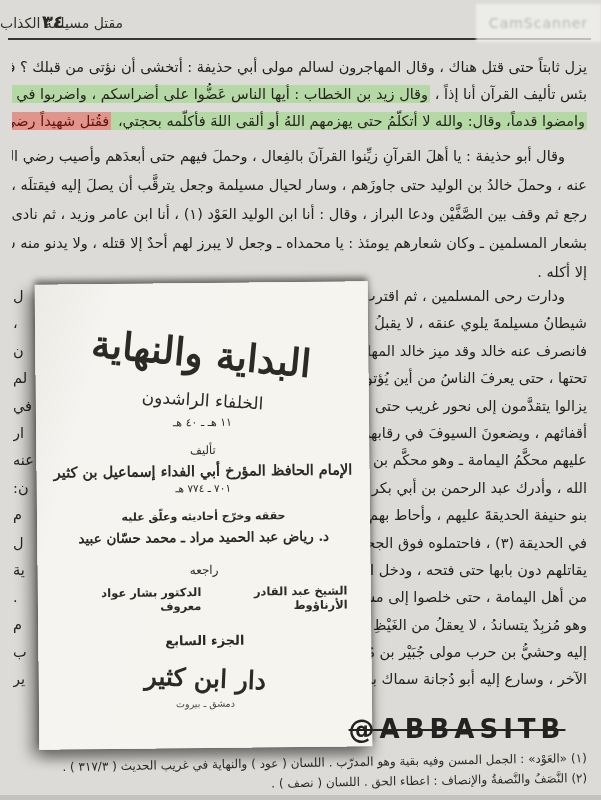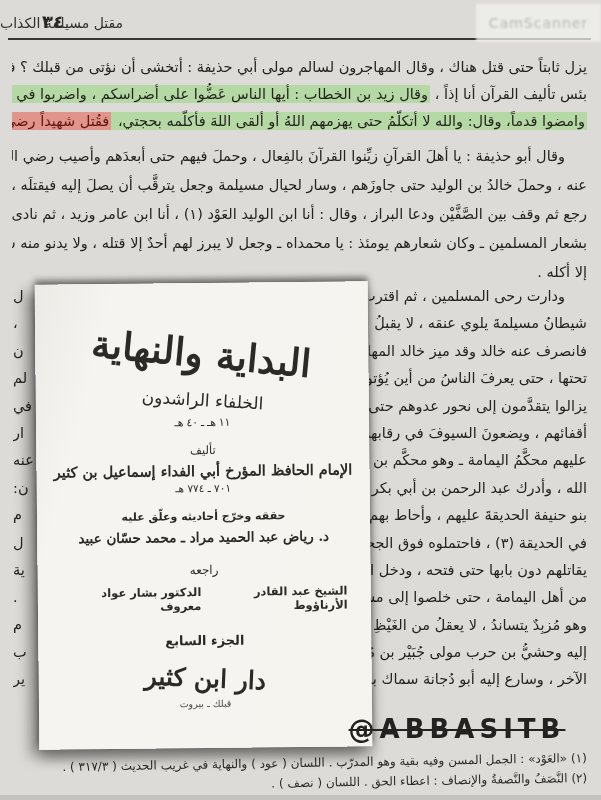--- a/index.html
+++ b/index.html
@@ -36,21 +36,21 @@
   
   .cover{
     position:absolute;top:283px;left:37px;width:333px;height:465px;z-index:5;
     background:linear-gradient(105deg,#eceae5 0%, #f5f4f0 18%, #f5f4ef 100%);
     transform:rotate(-0.6deg);
     box-shadow:0 -4px 6px rgba(0,0,0,0.50), -9px 7px 14px rgba(0,0,0,0.38), 3px 10px 12px rgba(0,0,0,0.22);
     display:flex;flex-direction:column;align-items:center;direction:rtl;color:#2c2a25;
   }
   .cover-title{margin-top:48px;font-family:"DejaVu Serif",serif;font-weight:bold;font-size:38px;transform:rotate(6deg);letter-spacing:-1px;}
   .cover-subtitle{margin-top:14px;font-family:"DejaVu Serif",serif;font-size:17px;transform:rotate(4deg);}
-  .cover-era{margin-top:6px;font-size:11px;font-family:Liberation Serif, serif;}
+  .cover-era{margin-top:6px;font-size:11px;}
   .cover-by{margin-top:14px;font-size:11.5px;}
   .cover-author{margin-top:5px;font-family:"DejaVu Serif",serif;font-size:14.5px;font-weight:bold;}
   .cover-author-years{margin-top:3px;font-size:10.5px;}
   .cover-edited{margin-top:16px;font-size:11px;font-weight:bold;}
   .cover-editors{margin-top:6px;font-family:"DejaVu Serif",serif;font-size:13.5px;font-weight:bold;}
   .cover-reviewed{margin-top:18px;font-size:12px;font-weight:normal;}
   .cover-reviewers{margin-top:8px;width:86%;display:flex;justify-content:space-between;font-size:11.5px;font-weight:bold;}
   .cover-volume{margin-top:20px;font-size:13px;font-weight:bold;}
   .cover-publisher{margin-top:16px;font-family:"DejaVu Serif",serif;font-size:25px;font-weight:bold;transform:rotate(3deg);}
   .cover-city{margin-top:5px;font-size:9.5px;color:#4a463f;}
@@ -88,21 +88,21 @@
     <div class="tline">رجع ثم وقف بين الصَّفَّيْن ودعا البراز ، وقال : أنا ابن الوليد العَوْد (١) ، أنا ابن عامر وزيد ، ثم نادى</div>
     <div class="tline">بشعار المسلمين ـ وكان شعارهم يومئذ : يا محمداه ـ وجعل لا يبرز لهم أحدٌ إلا قتله ، ولا يدنو منه شيء</div>
     <div class="tline">إلا أكله .</div>
   </div>
 
   <div class="right-col">
     <div class="tline indent">ودارت رحى المسلمين ، ثم اقترب مـ</div>
     <div class="tline">شيطانُ مسيلمةَ يلوي عنقه ، لا يقبلُ منه شـ</div>
     <div class="tline">فانصرف عنه خالد وقد ميز خالد المهاجريـ</div>
     <div class="tline">تحتها ، حتى يعرفَ الناسُ من أين يُؤتون</div>
-    <div class="tline">يزالوا يتقدَّمون إلى نحور عدوهم حتى</div>
+    <div class="tline">يزالوا يتقدَّمون إلى نحور غريب حتى</div>
     <div class="tline">أقفائهم ، ويضعونَ السيوفَ في رقابهم</div>
     <div class="tline">عليهم محكَّمُ اليمامة ـ وهو محكَّم بن الطـ</div>
     <div class="tline">الله ، وأدرك عبد الرحمن بن أبي بكر محـ</div>
     <div class="tline">بنو حنيفة الحديقةَ عليهم ، وأحاط بهم الصـ</div>
     <div class="tline">في الحديقة (٣) ، فاحتملوه فوق الجحف</div>
     <div class="tline">يقاتلهم دون بابها حتى فتحه ، ودخل المـ</div>
     <div class="tline">من أهل اليمامة ، حتى خلصوا إلى مسيلـ</div>
     <div class="tline">وهو مُزبِدٌ يتساندُ ، لا يعقلُ من الغَيْظِ ، و</div>
     <div class="tline">إليه وحشيُّ بن حرب مولى جُبَيْر بن مُطْـ</div>
     <div class="tline">الآخر ، وسارع إليه أبو دُجانة سماك بن خـ</div>
@@ -135,21 +135,21 @@
     <div class="cover-author-years">٧٠١ ـ ٧٧٤ هـ</div>
     <div class="cover-edited">حققه وخرّج أحاديثه وعلّق عليه</div>
     <div class="cover-editors">د. رياض عبد الحميد مراد ـ محمد حسّان عبيد</div>
     <div class="cover-reviewed">راجعه</div>
     <div class="cover-reviewers">
       <span>الشيخ عبد القادر الأرناؤوط</span>
       <span>الدكتور بشار عواد معروف</span>
     </div>
     <div class="cover-volume">الجزء السابع</div>
     <div class="cover-publisher">دار ابن كثير</div>
-    <div class="cover-city">قبلك ـ بيروت</div>
+    <div class="cover-city">دمشق ـ بيروت</div>
   </div>
 
   <div class="handle">@ABBASITB</div>
 
   <div class="footnotes">
     <div class="footnote">(١) «العَوْد» : الجمل المسن وفيه بقية وهو المدرّب . اللسان ( عود ) والنهاية في غريب الحديث ( ٣١٧/٣ ) .</div>
     <div class="footnote">(٢) النَّصَفُ والنَّصفةُ والإنصاف : اعطاء الحق . اللسان ( نصف ) .</div>
   </div>
 
   <div class="scan-edge-bottom"></div>

